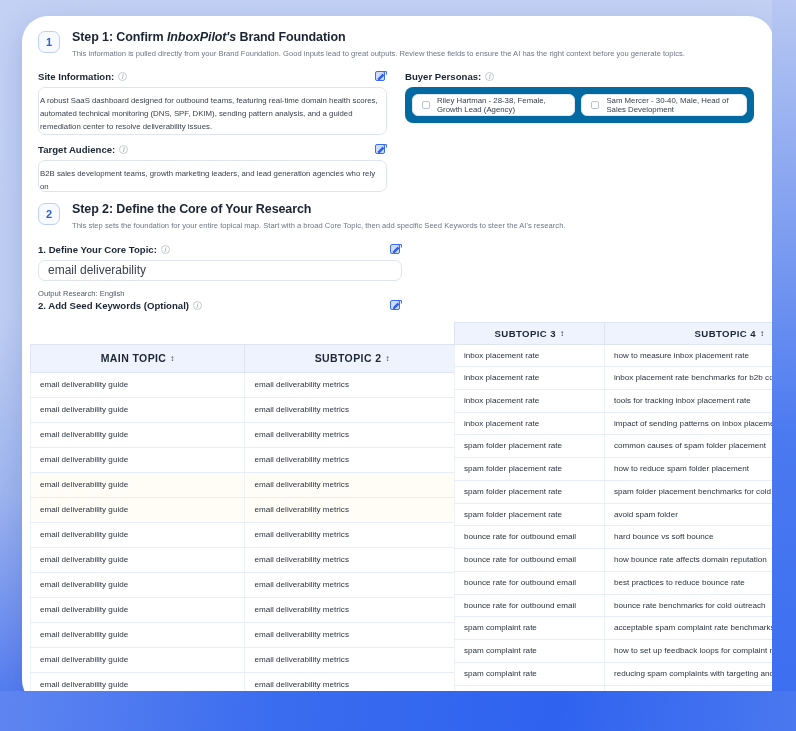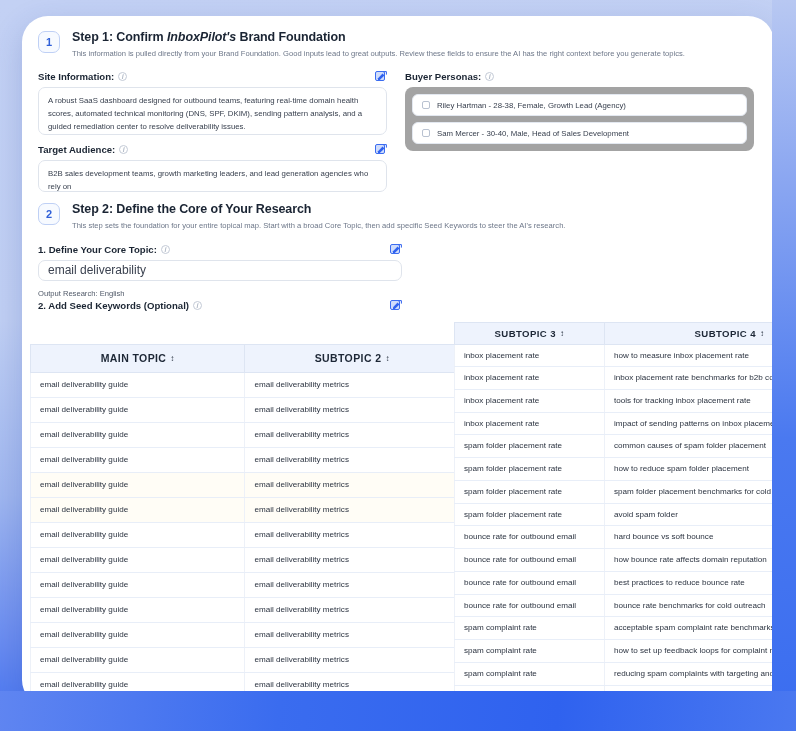--- a/index.html
+++ b/index.html
@@ -144,34 +144,34 @@
     position: relative;
     display: inline-block;
     cursor: pointer;
   }
   .edit-icon svg { display:block; }
 
   .textbox {
     border: 1px solid #dfe4ec;
     border-radius: 7px;
     background: #fff;
-    padding: 7px 9px;
+    padding: 7px 1px;
     font-size: 7.8px;
     color: #39414f;
     line-height: 1.65;
   }
   .textbox.h-site { height: 48px; overflow: hidden; }
   .textbox.h-aud  { height: 32px; overflow: hidden; }
 
   .persona-wrap {
-    background: #a3a3a3;
+    background: #0369a1;
     border-radius: 8px;
     padding: 7px;
     display: flex;
-    flex-direction: column;
+    flex-direction: row;
     gap: 6px;
   }
   .persona {
     background: #fff;
     border: 1px solid #e3e8f0;
     border-radius: 6px;
     height: 22px;
     display: flex;
     align-items: center;
     gap: 7px;

